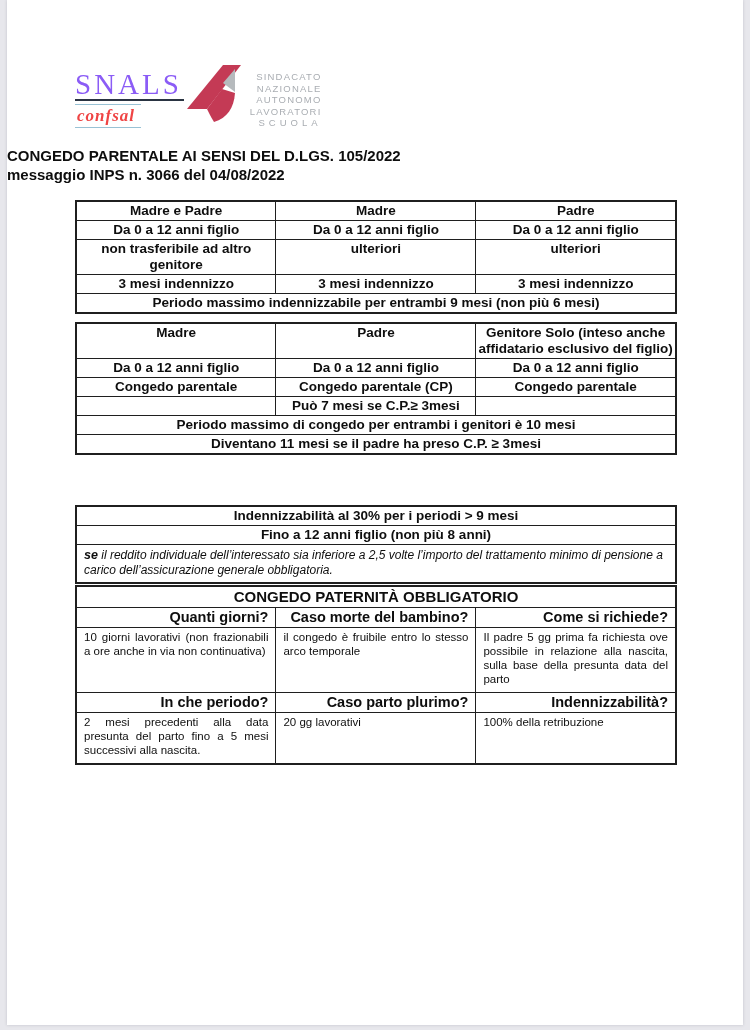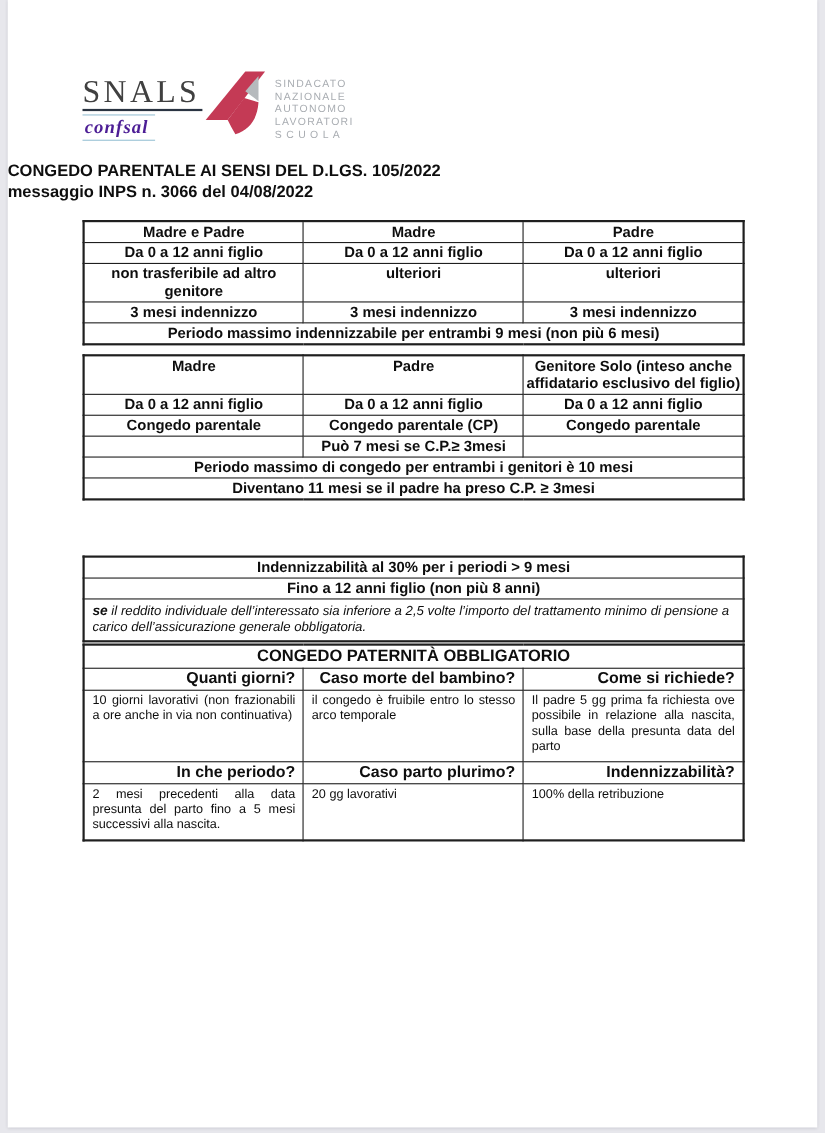--- a/index.html
+++ b/index.html
@@ -14,33 +14,34 @@
     position:absolute;left:7px;top:0;width:736px;height:1025px;
     background:#ffffff;
     box-shadow:0 0 3px rgba(40,40,60,.18);
   }
   
   .logo{position:absolute;left:68px;top:60px;display:flex;align-items:flex-start;}
   .brand-block{padding-top:10px;}
   .brand{
     font-family:"Liberation Serif", serif;
     font-size:29px;line-height:28px;letter-spacing:3px;
-    color:#404040;border-bottom:2px solid #2a3442;padding:0 2px 1px 0;
+    color:#8b5cf6;border-bottom:2px solid #2a3442;padding:0 2px 1px 0;
   }
   .subbrand{
     font-family:"Liberation Serif", serif;font-style:italic;font-weight:bold;
-    font-size:17px;line-height:21px;letter-spacing:1px;color:#4c1d95;
+    font-size:17px;line-height:21px;letter-spacing:1px;color:#ef4444;
     border-top:1px solid #99c2d5;border-bottom:1px solid #99c2d5;
     width:fit-content;margin-top:3px;padding:0 6px 1px 2px;
   }
   .ribbon{margin-left:2px;margin-top:2px;}
   .caption{
     margin-left:8px;padding-top:11px;
     color:#a9adb2;font-size:9.5px;line-height:11.6px;letter-spacing:1.2px;
     text-transform:uppercase;
+    text-align:right;
   }
   .caption .wide{letter-spacing:4px;}
   
   .title{
     position:absolute;left:0;top:146px;width:100%;
     font-weight:bold;font-size:15px;line-height:19px;
   }
   
   table.doc{
     position:absolute;left:68px;width:602px;

